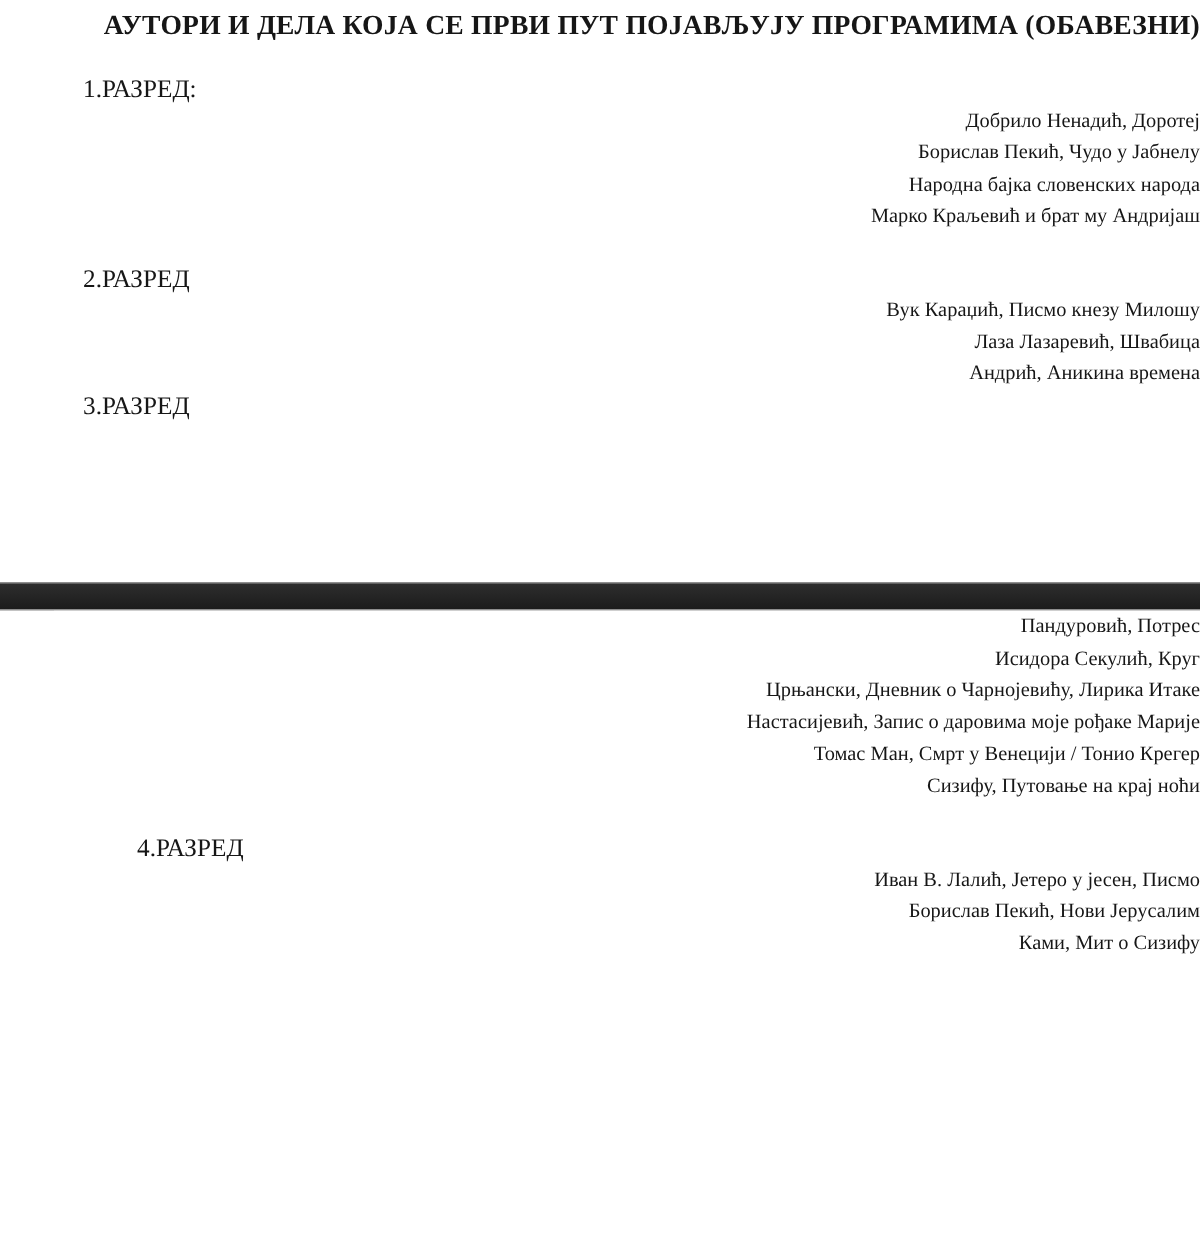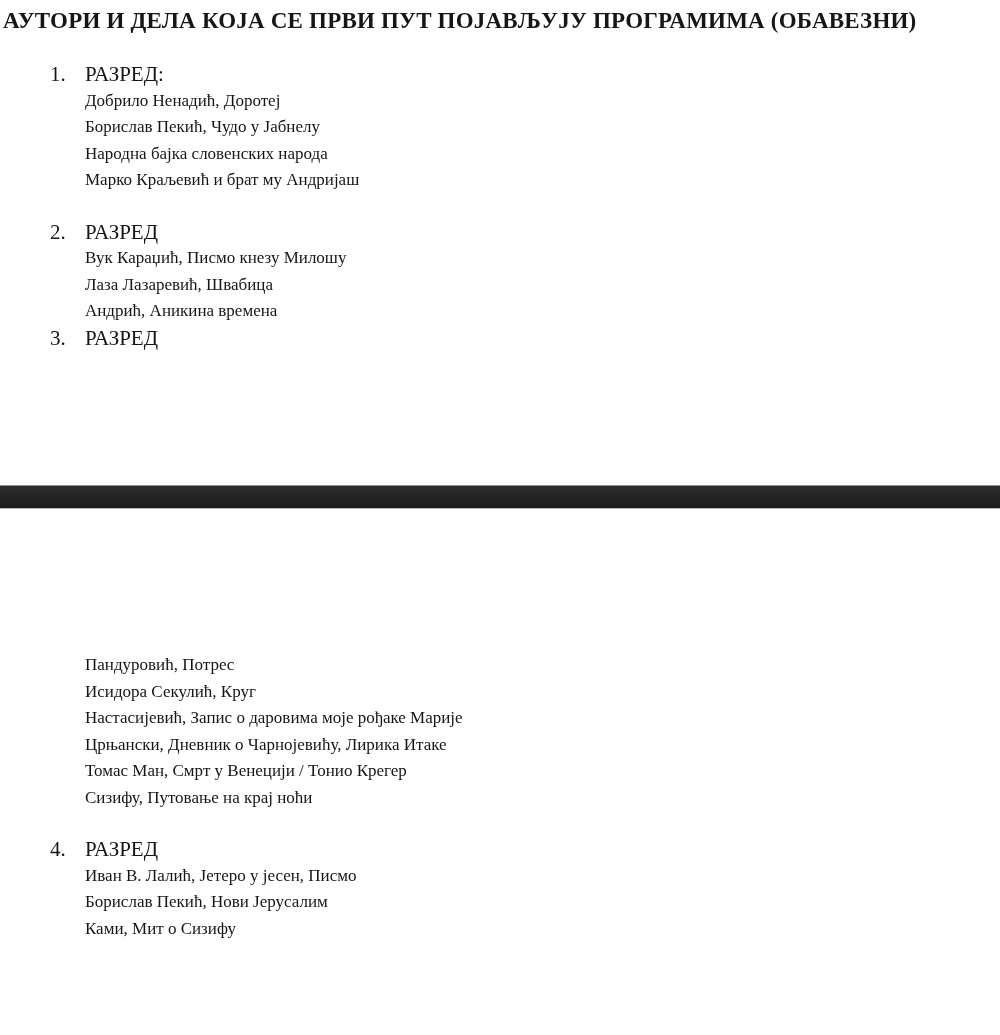--- a/index.html
+++ b/index.html
@@ -9,20 +9,21 @@
     width: 1000px;
     height: 1035px;
     overflow: hidden;
   }
   .viewer {
     width: 1000px;
     height: 1035px;
     background: #ffffff;
     font-family: "Liberation Serif", "DejaVu Serif", serif;
     color: #161616;
+    text-align: right;
   }
   .page {
     background: #ffffff;
   }
   .doc-title {
     margin: 0;
     padding: 7px 0 0 3px;
     font-size: 23px;
     font-weight: bold;
     letter-spacing: 0.2px;
@@ -52,21 +53,21 @@
   .section-gap   { margin-top: 25px; }
   .page-separator {
     margin-top: 134px;
     height: 22px;
     width: 100%;
     background: linear-gradient(#2e2e2e, #1b1b1b);
     border-top: 1px solid #8f8f8f;
     border-bottom: 1px solid #b5b5b5;
   }
   .page-2 {
-    padding-top: 143px;
+    margin-left: 45px;
   }
 </style>
 </head>
 <body>
 
 <div class="viewer">
 
   <section class="page page-1">
     <h1 class="doc-title">АУТОРИ И ДЕЛА КОЈА СЕ ПРВИ ПУТ ПОЈАВЉУЈУ ПРОГРАМИМА (ОБАВЕЗНИ)</h1>
 
@@ -102,22 +103,22 @@
       </div>
     </div>
   </section>
 
   <div class="page-separator"></div>
 
   <section class="page page-2">
     <div class="works">
         <div class="work-line">Пандуровић, Потрес</div>
         <div class="work-line">Исидора Секулић, Круг</div>
+        <div class="work-line">Црњански, Дневник о Чарнојевићу, Лирика Итаке</div>
         <div class="work-line">Настасијевић, Запис о даровима моје рођаке Марије</div>
-        <div class="work-line">Црњански, Дневник о Чарнојевићу, Лирика Итаке</div>
         <div class="work-line">Томас Ман, Смрт у Венецији / Тонио Крегер</div>
         <div class="work-line">Сизифу, Путовање на крај ноћи</div>
       </div>
 
     <div class="section section-gap">
       <div class="section-head">
         <span class="num">4.</span>
         <span class="heading">РАЗРЕД</span>
       </div>
       <div class="works">

